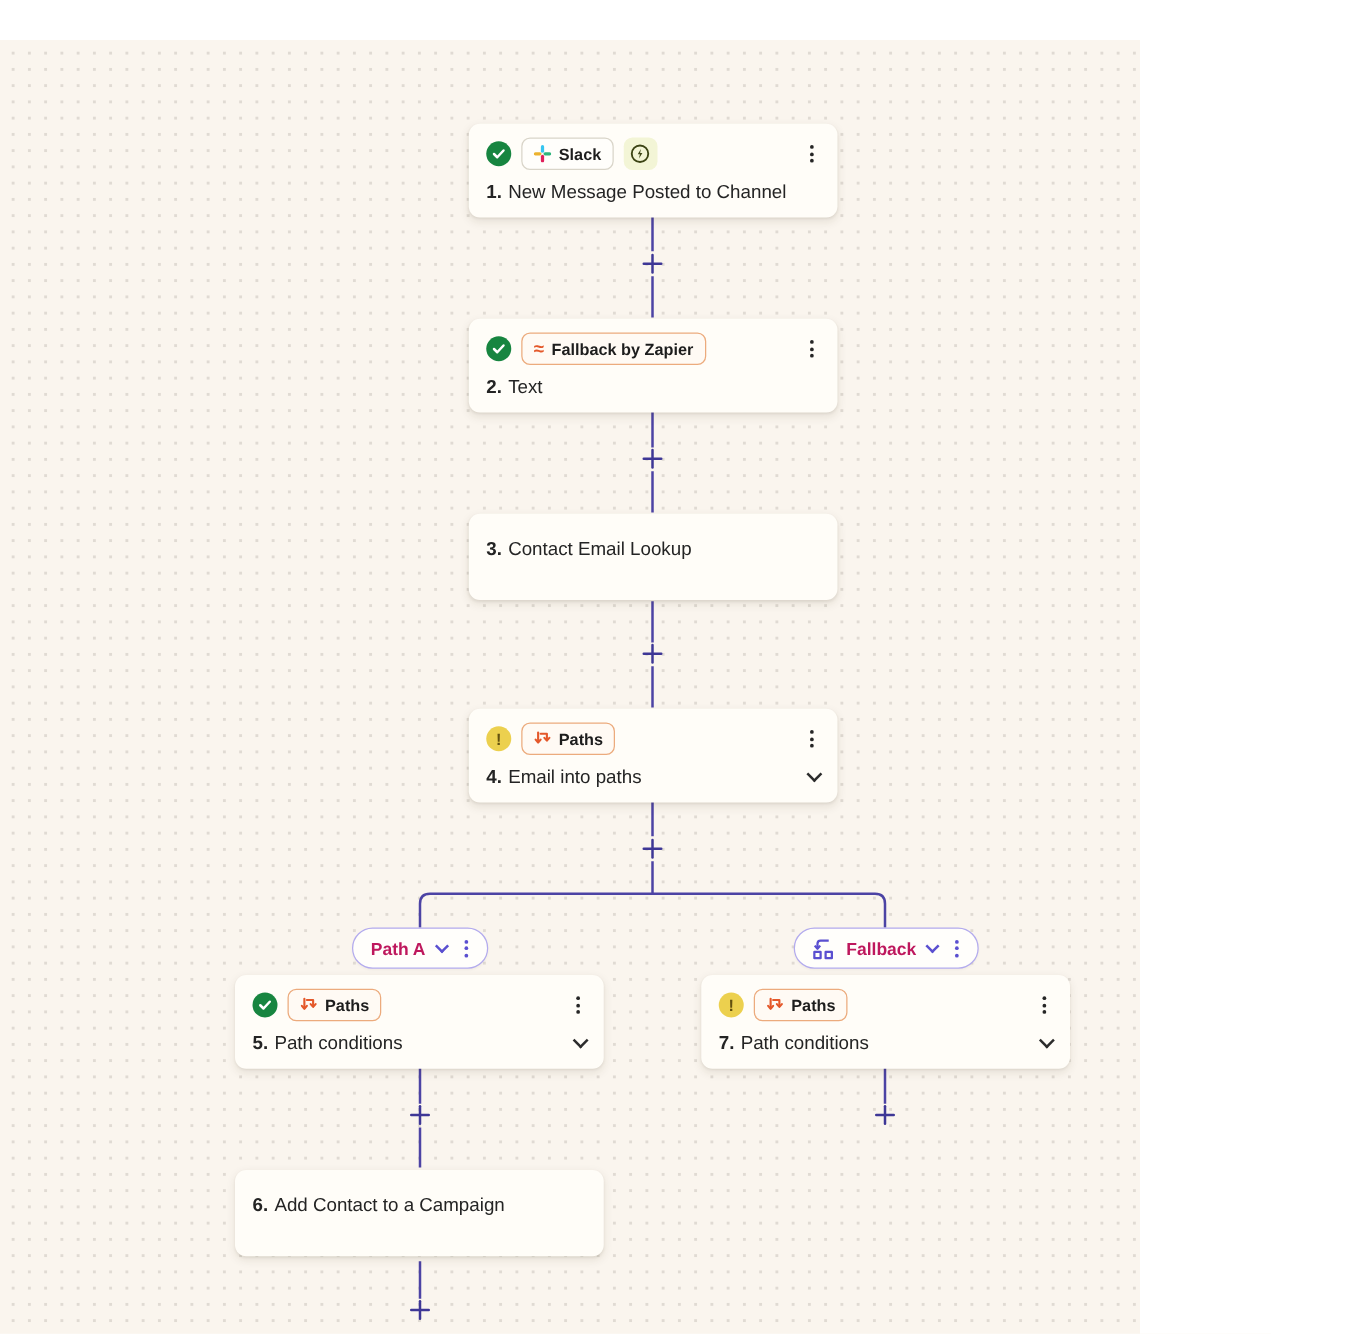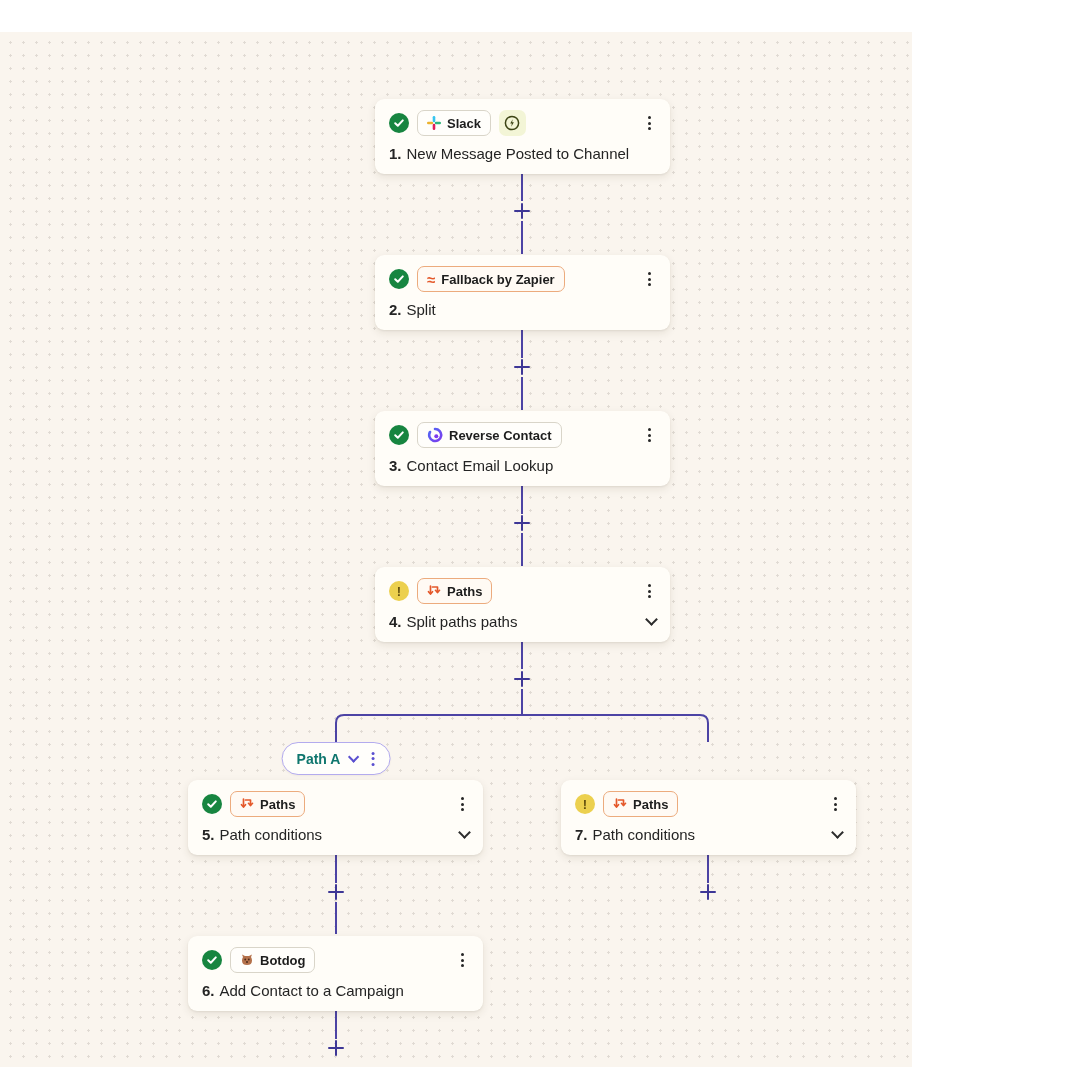--- a/index.html
+++ b/index.html
@@ -48,21 +48,21 @@
   .chev {
     width:9px; height:9px; border-right:2px solid #2c2c2c; border-bottom:2px solid #2c2c2c;
     transform:rotate(45deg); margin-left:auto; margin-bottom:4px; cursor:pointer;
   }
   .chev.purple { border-color:#5a4fd0; width:8px; height:8px; margin:0 0 3px 0; }
 
   
   .branch-pill {
     position:absolute; height:33px; display:flex; align-items:center; gap:9px;
     padding:0 10px 0 14px; background:#fffefb; border:1.5px solid #b3abee;
-    border-radius:17px; color:#0f766e; font-weight:700; font-size:14px;
+    border-radius:17px; color:#be185d; font-weight:700; font-size:14px;
     transform:translateX(-50%); box-shadow:0 1px 2px rgba(60,45,20,.05);
   }
   .formatter-glyph { color:#e4582a; font-weight:700; font-size:15px; line-height:1; }
 </style>
 </head>
 <body>
 
 <div class="canvas">
 
   <svg class="connectors" width="1080" height="1067">
@@ -137,50 +137,25 @@
         <span>Fallback by Zapier</span>
       </span>
       <span class="kebab">
           <i></i>
           <i></i>
           <i></i>
         </span>
     </div>
     <div class="card-title">
       <span class="num">2.</span>
-      <span>Split</span>
+      <span>Text</span>
     </div>
   </div>
 
   <div class="card" style="left:375px; top:379px;">
-    <div class="card-top">
-      <span class="status success">
-        <svg width="12" height="12" viewBox="0 0 12 12">
-            <path d="M2.2 6.2 L4.8 8.8 L9.8 3.4" stroke="#fff" stroke-width="2" fill="none" stroke-linecap="round" stroke-linejoin="round"></path>
-          </svg>
-      </span>
-      <span class="pill">
-        <svg width="16" height="16" viewBox="0 0 16 16">
-          <defs>
-              <linearGradient id="rcg" x1="0" y1="0" x2="1" y2="1">
-                <stop offset="0" stop-color="#4f6af5"></stop>
-                <stop offset="1" stop-color="#7c3aed"></stop>
-              </linearGradient>
-            </defs>
-          <path d="M8 2 A6 6 0 1 1 3 5" stroke="url(#rcg)" stroke-width="2.6" fill="none" stroke-linecap="round"></path>
-          <circle cx="9.3" cy="9.3" r="2" fill="#7c3aed"></circle>
-        </svg>
-        <span>Reverse Contact</span>
-      </span>
-      <span class="kebab">
-          <i></i>
-          <i></i>
-          <i></i>
-        </span>
-    </div>
     <div class="card-title">
       <span class="num">3.</span>
       <span>Contact Email Lookup</span>
     </div>
   </div>
 
   <div class="card" style="left:375px; top:535px;">
     <div class="card-top">
       <span class="status warning">!</span>
       <span class="pill orange">
@@ -195,35 +170,52 @@
         <span>Paths</span>
       </span>
       <span class="kebab">
           <i></i>
           <i></i>
           <i></i>
         </span>
     </div>
     <div class="card-title">
       <span class="num">4.</span>
-      <span>Split paths paths</span>
+      <span>Email into paths</span>
       <span class="chev"></span>
     </div>
   </div>
 
   <div class="branch-pill" style="left:336px; top:710px;">
     <span>Path A</span>
     <span class="chev purple"></span>
     <span class="kebab purple">
         <i></i>
         <i></i>
         <i></i>
       </span>
   </div>
 
+  <div class="branch-pill" style="left:709px; top:710px;">
+    <svg width="18" height="18" viewBox="0 0 18 18">
+      <g stroke="#5a4fd0" stroke-width="1.8" fill="none" stroke-linejoin="round">
+        <rect x="1.5" y="11.5" width="5" height="5"></rect>
+        <rect x="10.5" y="11.5" width="5" height="5"></rect>
+        <path d="M13 2.5 H6.5 Q4 2.5 4 5 V8.5"></path>
+        <path d="M1.8 6.5 L4 9 L6.2 6.5"></path>
+      </g>
+    </svg>
+    <span>Fallback</span>
+    <span class="chev purple"></span>
+    <span class="kebab purple">
+        <i></i>
+        <i></i>
+        <i></i>
+      </span>
+  </div>
 
   <div class="card" style="left:188px; top:748px;">
     <div class="card-top">
       <span class="status success">
         <svg width="12" height="12" viewBox="0 0 12 12">
             <path d="M2.2 6.2 L4.8 8.8 L9.8 3.4" stroke="#fff" stroke-width="2" fill="none" stroke-linecap="round" stroke-linejoin="round"></path>
           </svg>
       </span>
       <span class="pill orange">
         <svg width="14" height="14" viewBox="0 0 14 14">
@@ -270,40 +262,19 @@
         </span>
     </div>
     <div class="card-title">
       <span class="num">7.</span>
       <span>Path conditions</span>
       <span class="chev"></span>
     </div>
   </div>
 
   <div class="card" style="left:188px; top:904px;">
-    <div class="card-top">
-      <span class="status success">
-        <svg width="12" height="12" viewBox="0 0 12 12">
-            <path d="M2.2 6.2 L4.8 8.8 L9.8 3.4" stroke="#fff" stroke-width="2" fill="none" stroke-linecap="round" stroke-linejoin="round"></path>
-          </svg>
-      </span>
-      <span class="pill">
-        <svg width="14" height="14" viewBox="0 0 14 14">
-          <path d="M3 4 L2 1.5 L5 3 H9 L12 1.5 L11 4 Q12 5.5 12 7.5 Q12 12 7 12 Q2 12 2 7.5 Q2 5.5 3 4 Z" fill="#b4714b"></path>
-          <circle cx="5.2" cy="6.5" r="0.9" fill="#4a2a18"></circle>
-          <circle cx="8.8" cy="6.5" r="0.9" fill="#4a2a18"></circle>
-          <circle cx="7" cy="9" r="1" fill="#4a2a18"></circle>
-        </svg>
-        <span>Botdog</span>
-      </span>
-      <span class="kebab">
-          <i></i>
-          <i></i>
-          <i></i>
-        </span>
-    </div>
     <div class="card-title">
       <span class="num">6.</span>
       <span>Add Contact to a Campaign</span>
     </div>
   </div>
 
 </div>
 
 </body></html>

